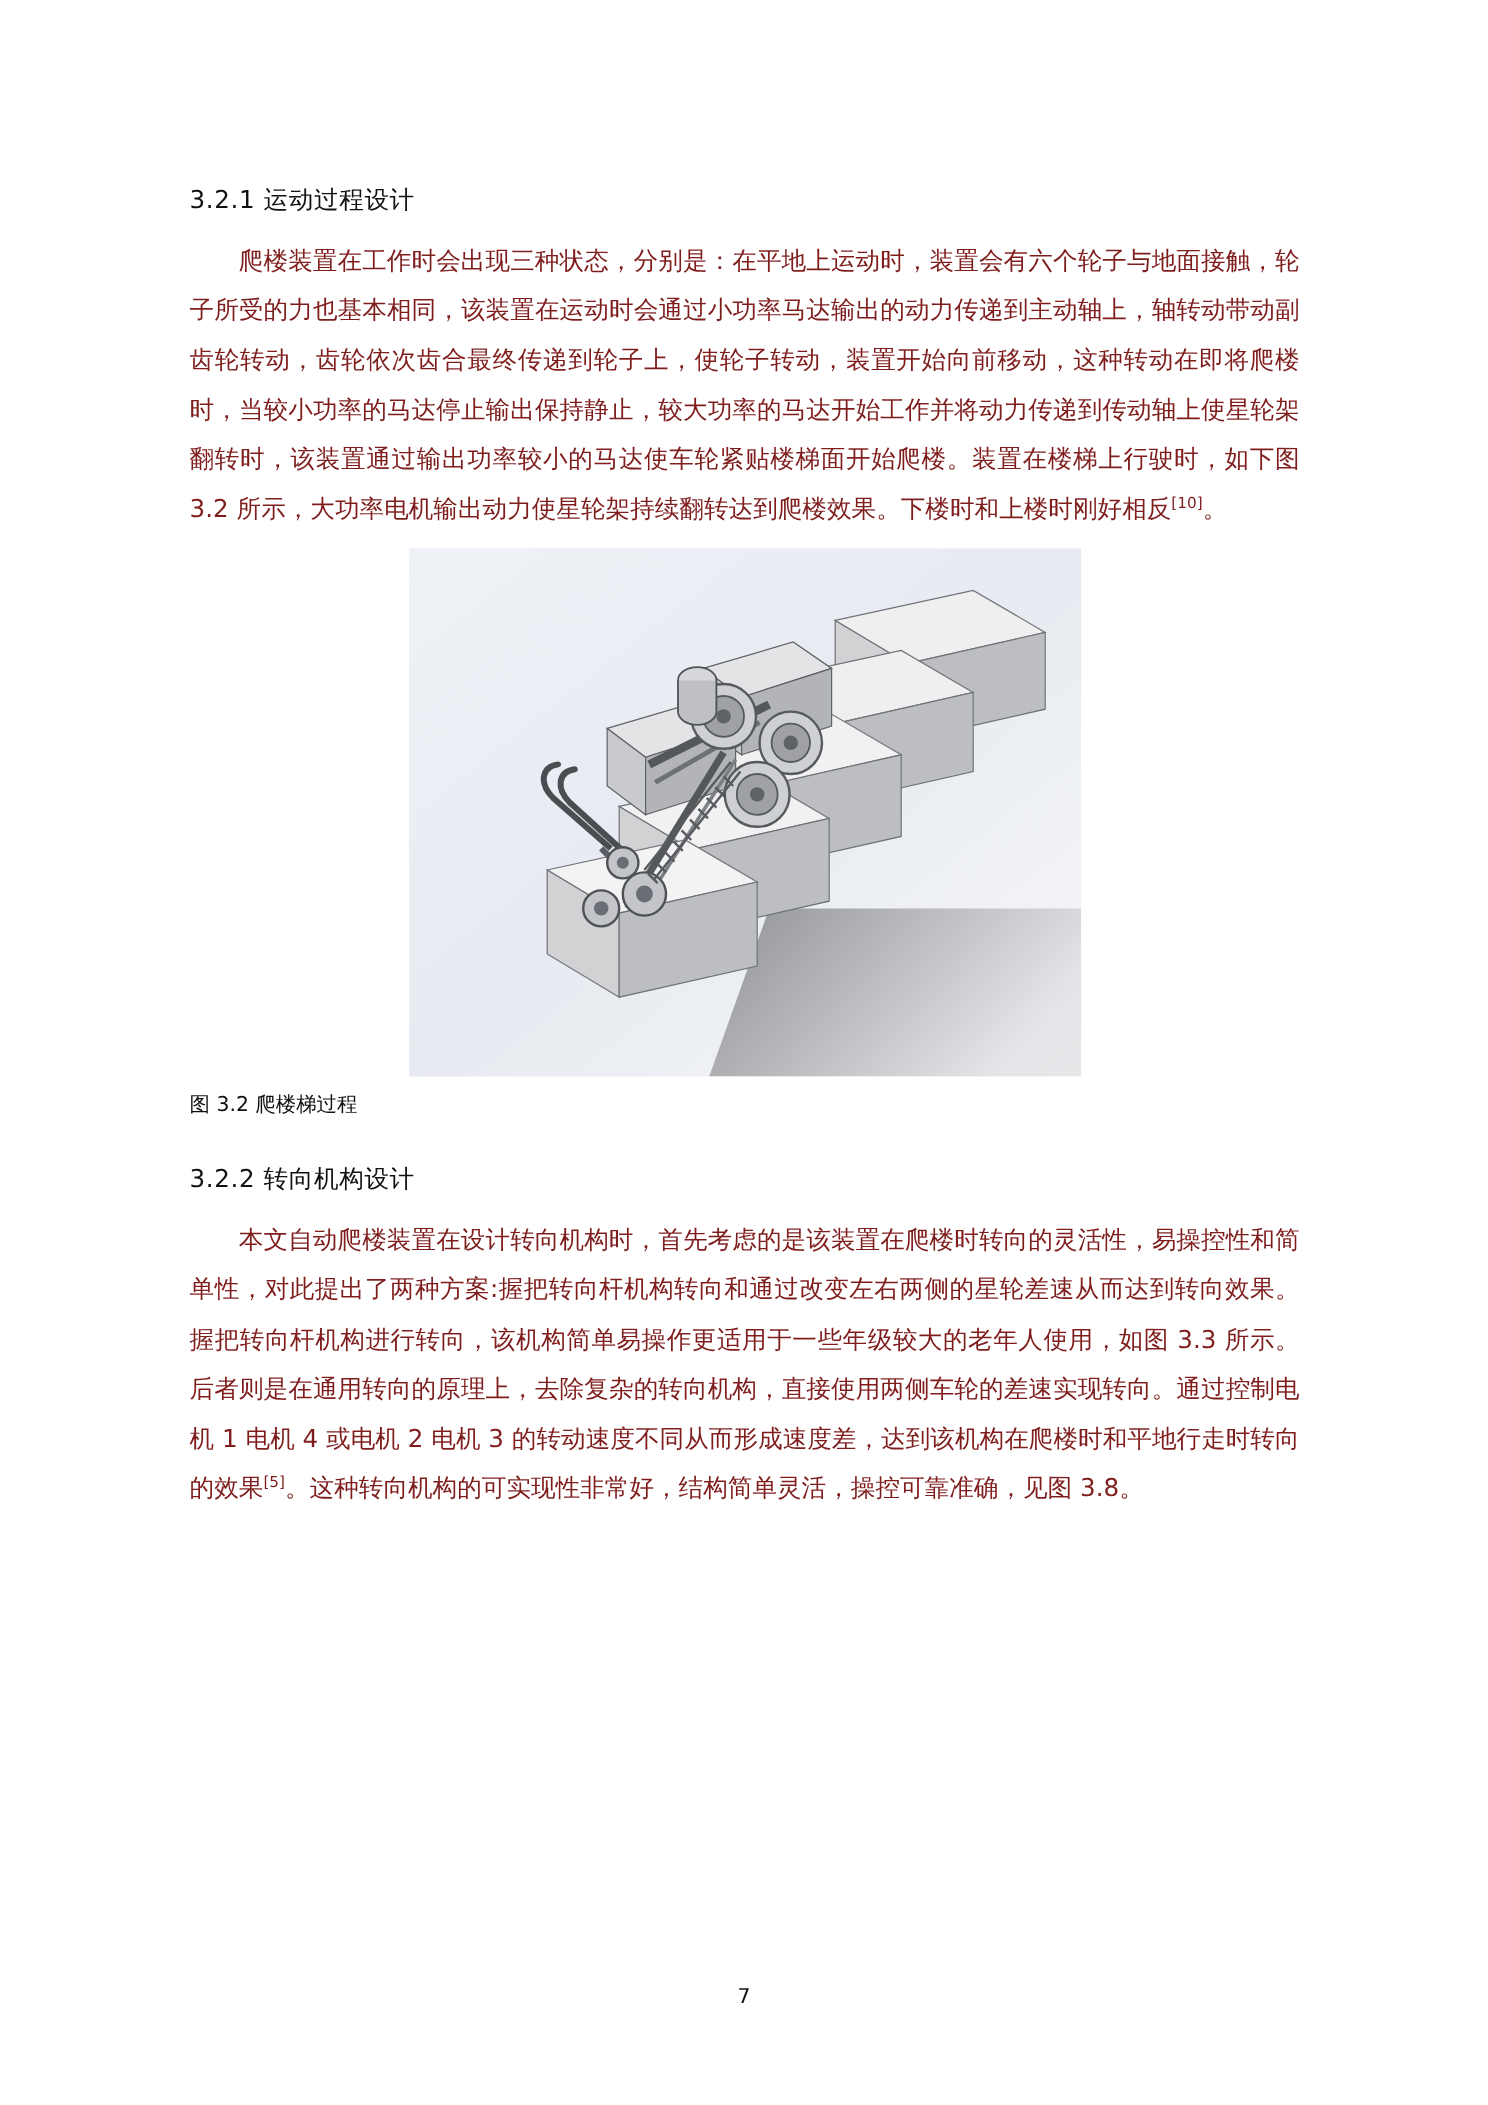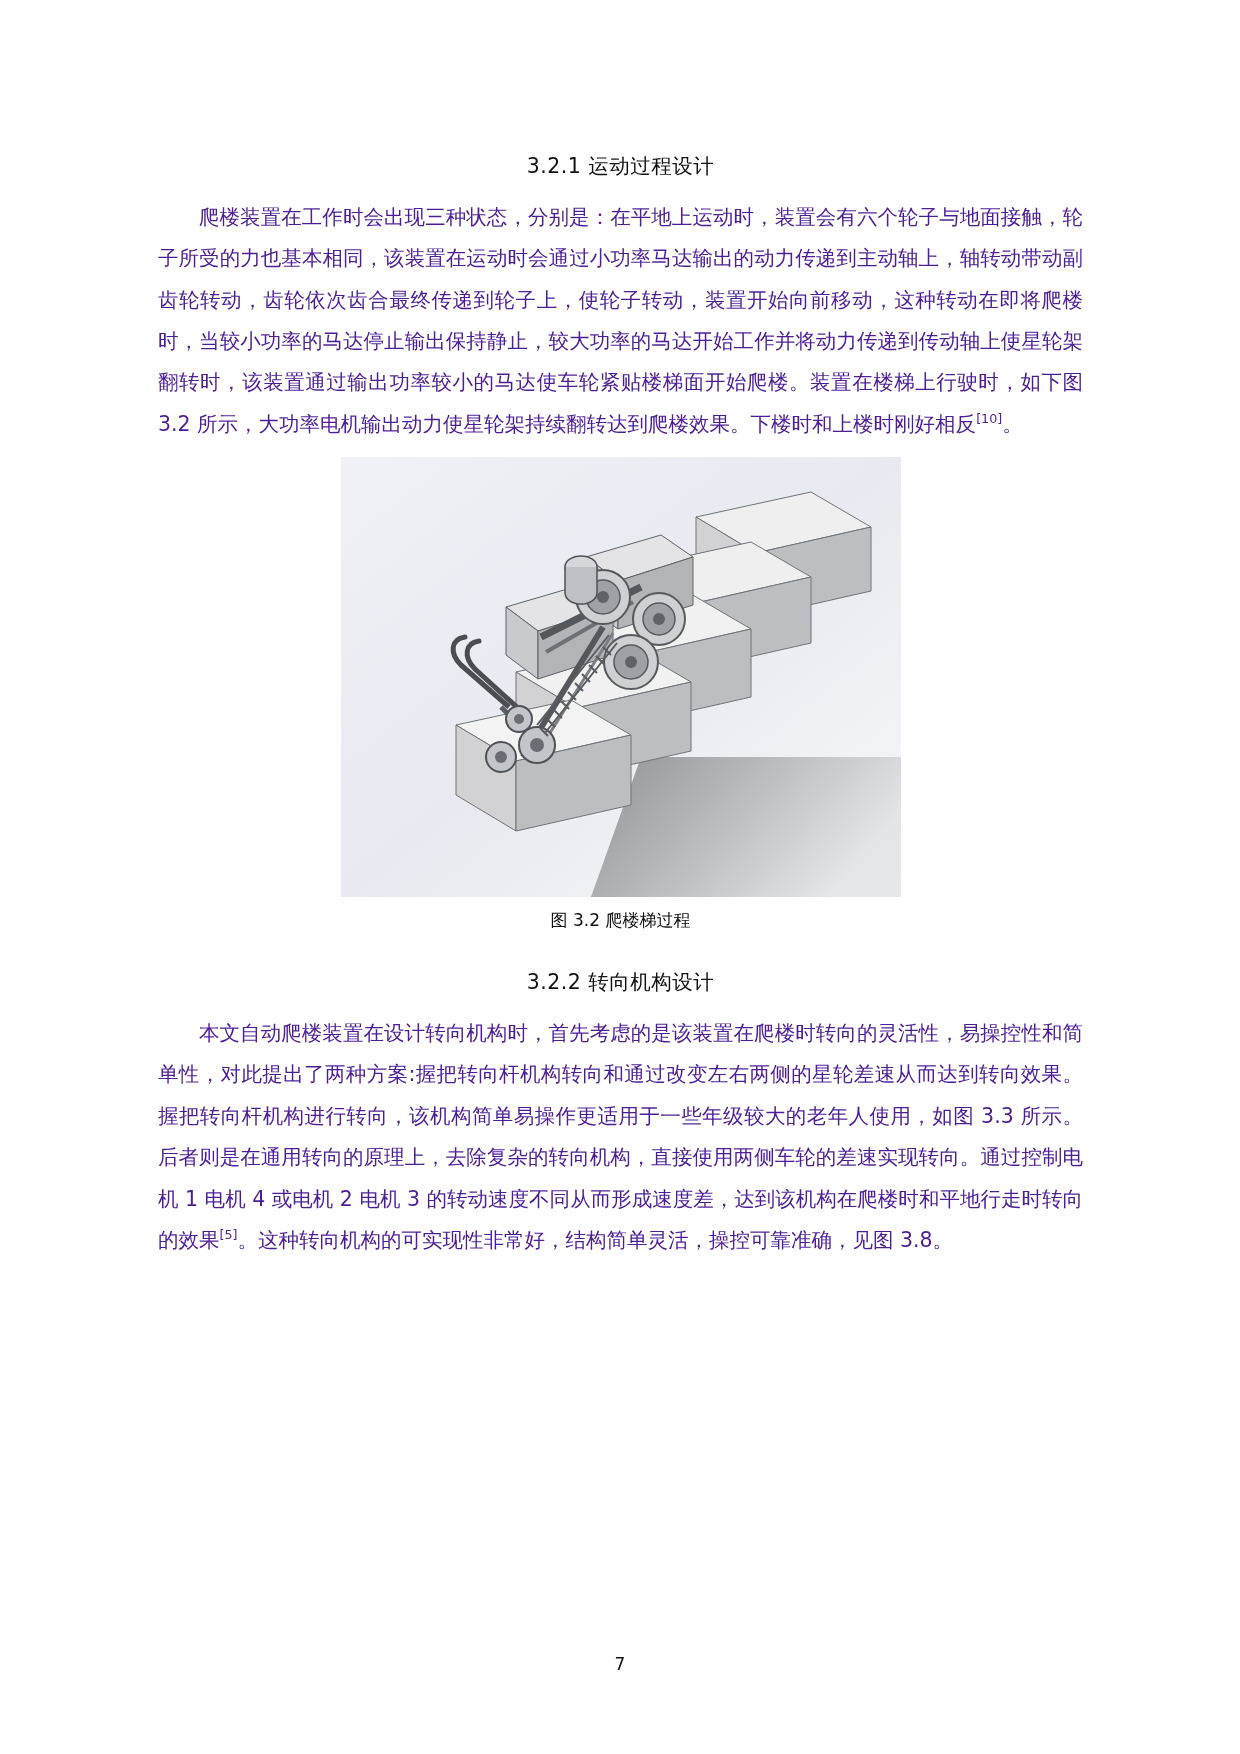--- a/index.html
+++ b/index.html
@@ -26,33 +26,32 @@
     top: 150px;
     width: 925px;
   }
   .heading {
     font-size: 20.5px;
     line-height: 1.6;
     letter-spacing: 0.5px;
     margin: 0 0 14px 0;
     font-weight: 500;
     color: #111;
-    text-align: center;
   }
   .heading-2 {
     margin-top: 34px;
   }
   p.body-text {
     font-size: 20.5px;
     line-height: 2.02;
     margin: 0;
     text-align: justify;
     text-justify: inter-ideograph;
     text-indent: 2em;
-    color: #4c1d95;
+    color: #7f1d1d;
   }
   sup {
     font-size: 0.62em;
     vertical-align: super;
     line-height: 0;
   }
   .figure-block {
     margin: 12px 0 0 0;
     text-align: center;
   }
@@ -60,21 +59,21 @@
     width: 560px;
     height: 440px;
     margin: 0 auto;
     display: block;
     position: relative;
     background: linear-gradient(135deg, #f2f4f7 0%, #e9ecf1 40%, #f6f7f9 100%);
   }
   .figure-caption {
     font-size: 17px;
     margin-top: 12px;
-    text-align: center;
+    text-align: left;
     color: #111;
   }
   .page-number {
     position: absolute;
     left: 0;
     right: 0;
     bottom: 80px;
     text-align: center;
     font-size: 17px;
     color: #111;

